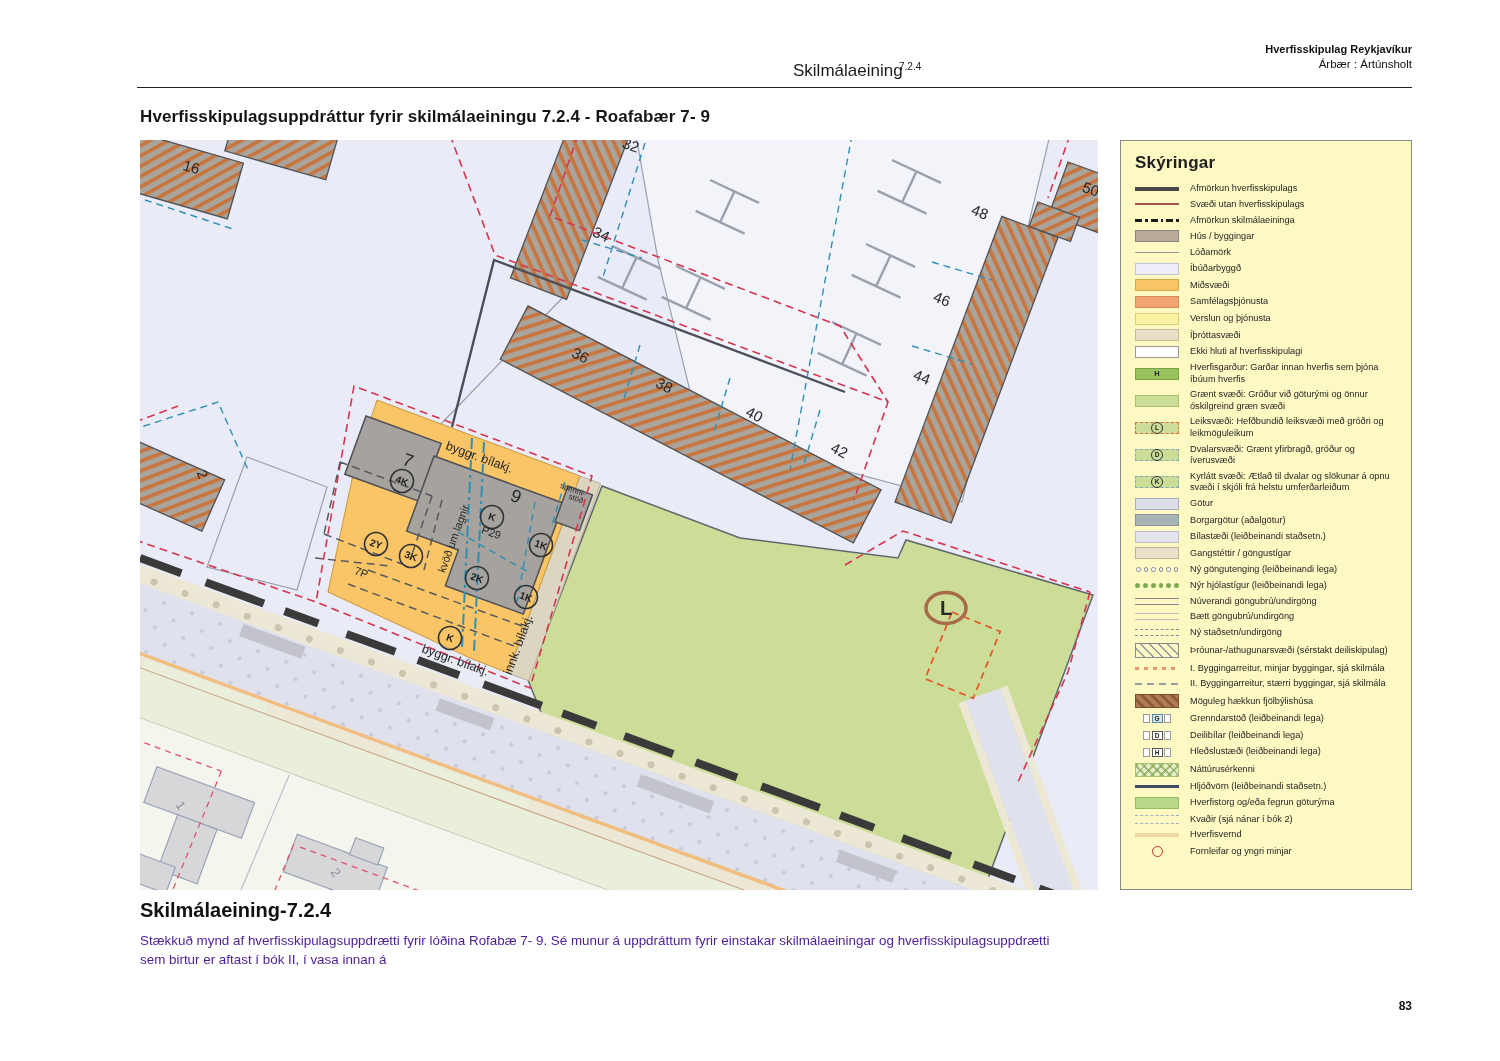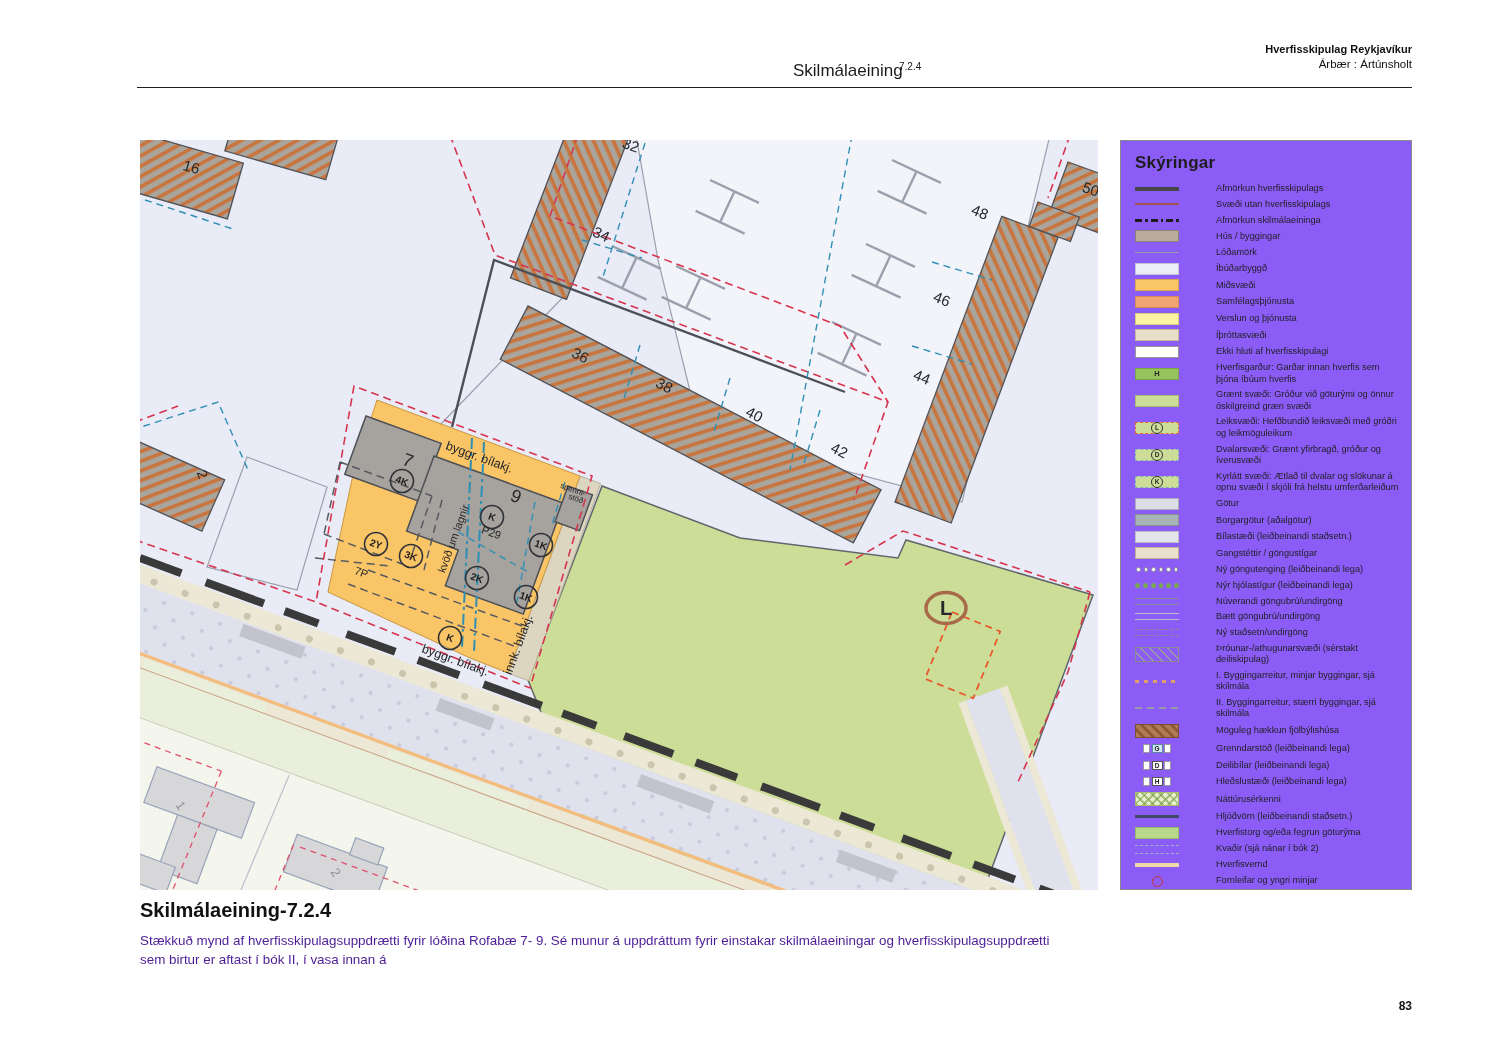--- a/index.html
+++ b/index.html
@@ -6,24 +6,24 @@
   .page{position:relative;width:1500px;height:1061px;background:#fff;overflow:hidden;}
   .hdr-left{position:absolute;left:793px;top:61px;font-size:17px;color:#1c1c1c;}
   .hdr-num{position:absolute;left:899px;top:61px;font-size:10px;color:#1c1c1c;}
   .hdr-right{position:absolute;right:88px;top:43px;text-align:right;line-height:1.25;}
   .hdr-right .l1{font-size:11px;font-weight:bold;color:#111;}
   .hdr-right .l2{font-size:11.5px;color:#111;}
   .hdr-rule{position:absolute;left:137px;top:87px;width:1275px;height:0;border-top:1.6px solid #222;}
   .title{position:absolute;left:140px;top:96px;font-size:17px;font-weight:bold;color:#151515;letter-spacing:.1px;}
   .mapbox{position:absolute;left:140px;top:140px;width:958px;height:750px;overflow:hidden;}
   .mapbox svg{display:block;}
-  .legend{position:absolute;left:1120px;top:140px;width:292px;height:750px;border:1px solid #8a8a8a;background:#8b5cf6;box-sizing:border-box;padding:10px 12px 6px 14px;overflow:hidden;}
+  .legend{position:absolute;left:1120px;top:140px;width:292px;height:750px;border:1px solid #8a8a8a;background:#fef9c3;box-sizing:border-box;padding:10px 12px 6px 14px;overflow:hidden;}
   .legend h2{margin:2px 0 10px 0;font-size:17px;color:#1d1d1d;letter-spacing:.2px;}
   .lrow{display:flex;gap:11px;margin-bottom:4.6px;align-items:center;}
-  .lrow .lbl{font-size:9.2px;line-height:1.22;color:#1f1f1f;margin-left:26px;}
+  .lrow .lbl{font-size:9.2px;line-height:1.22;color:#1f1f1f;}
   .sw{width:44px;min-width:44px;height:12px;position:relative;display:flex;align-items:center;justify-content:center;box-sizing:border-box;}
   .line-thick{height:4px;background:#474747;}
   .line-red{height:2px;background:#a05550;}
   .line-thin{height:1.2px;background:#9a9aa2;}
   .dashdot{height:2.6px;background:repeating-linear-gradient(90deg,#1d1d1d 0 7px,transparent 7px 10px,#1d1d1d 10px 12.5px,transparent 12.5px 15.5px);}
   .dots-open,.dots-green{height:auto;display:flex;gap:3px;}
   .dots-open .dot{width:4.5px;height:4.5px;border-radius:50%;border:1.2px solid #8a8a92;box-sizing:border-box;background:#fff;}
   .dots-green .dot{width:5px;height:5px;border-radius:50%;background:#7aa84f;}
   .dbl-line{height:7px;border-top:1.6px solid #8a8a92;border-bottom:1.6px solid #8a8a92;}
   .dbl-line-light{height:7px;border-top:1.6px solid #bcbcc4;border-bottom:1.6px solid #bcbcc4;}
@@ -53,20 +53,21 @@
 <div class="page">
 
   <span class="hdr-left">Skilmálaeining</span>
   <span class="hdr-num">7.2.4</span>
   <div class="hdr-right">
     <div class="l1">Hverfisskipulag Reykjavíkur</div>
     <div class="l2">Árbær : Ártúnsholt</div>
   </div>
   <div class="hdr-rule"></div>
 
+  <h1 class="title">Hverfisskipulagsuppdráttur fyrir skilmálaeiningu 7.2.4 - Roafabær 7- 9</h1>
 
   <div class="mapbox">
     <svg id="mapsvg" viewBox="0 0 958 750" width="958" height="750" xmlns="http://www.w3.org/2000/svg">
       <defs>
         <pattern id="hatch" width="9" height="9" patternUnits="userSpaceOnUse" patternTransform="rotate(-45)">
           <rect width="9" height="9" fill="#a9a49c"></rect>
             <rect width="9" height="3.6" fill="#c9743c"></rect>
         </pattern>
         <pattern id="dotgrid" width="30" height="26" patternUnits="userSpaceOnUse">
           <circle cx="8" cy="8" r="2.1" fill="#c7cada"></circle>

